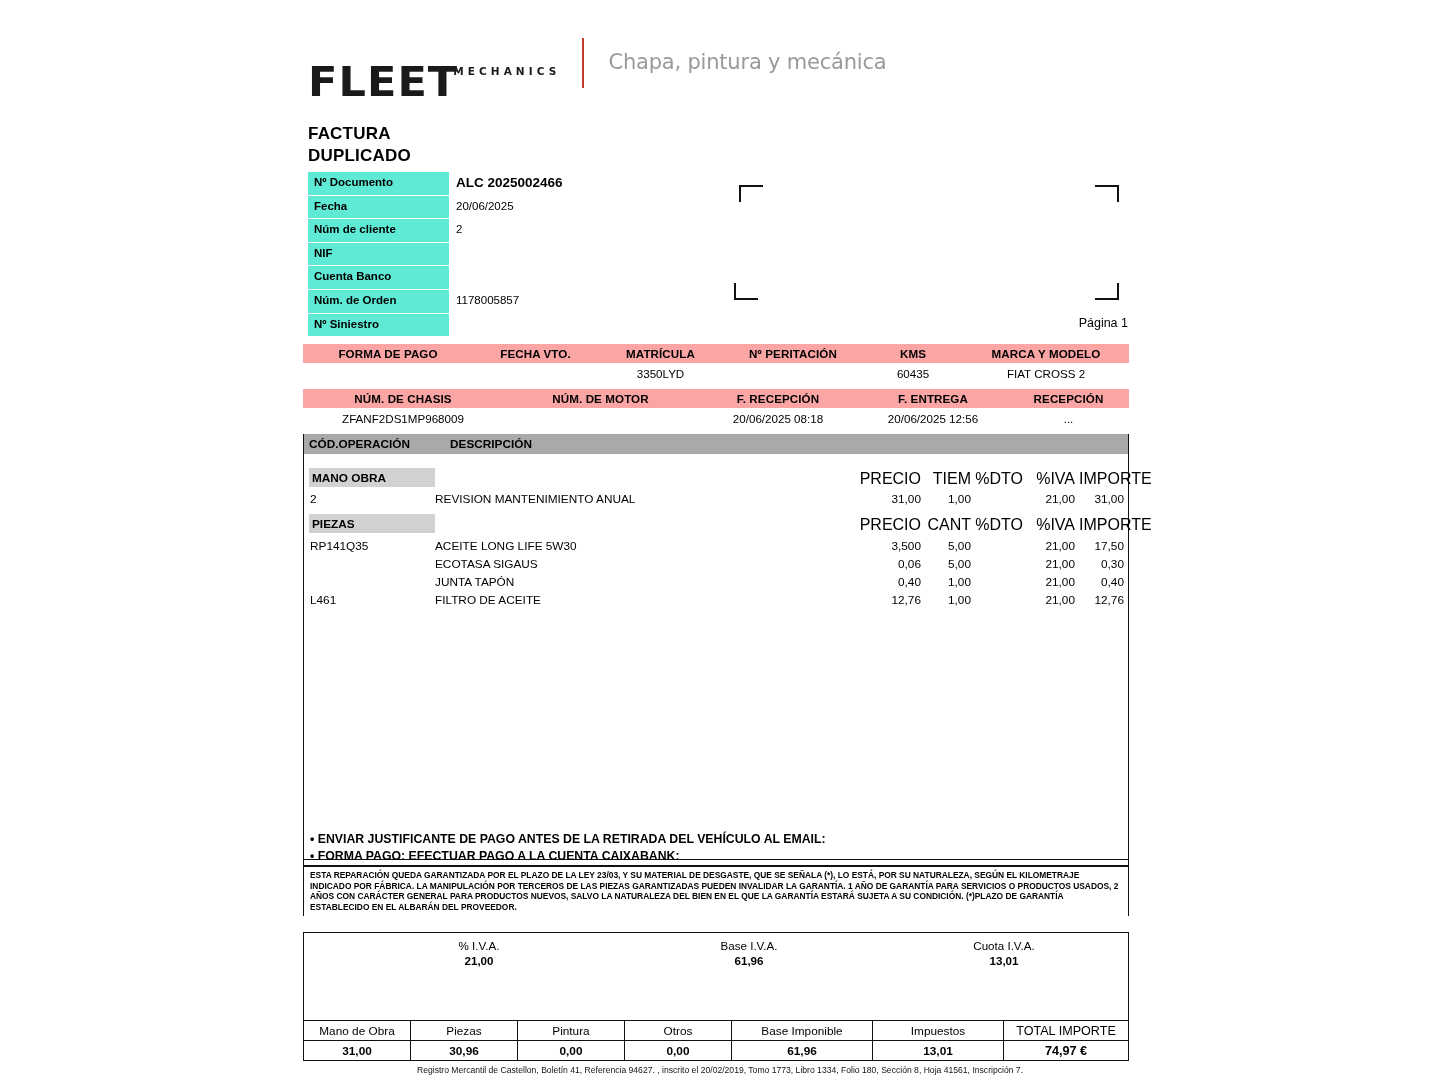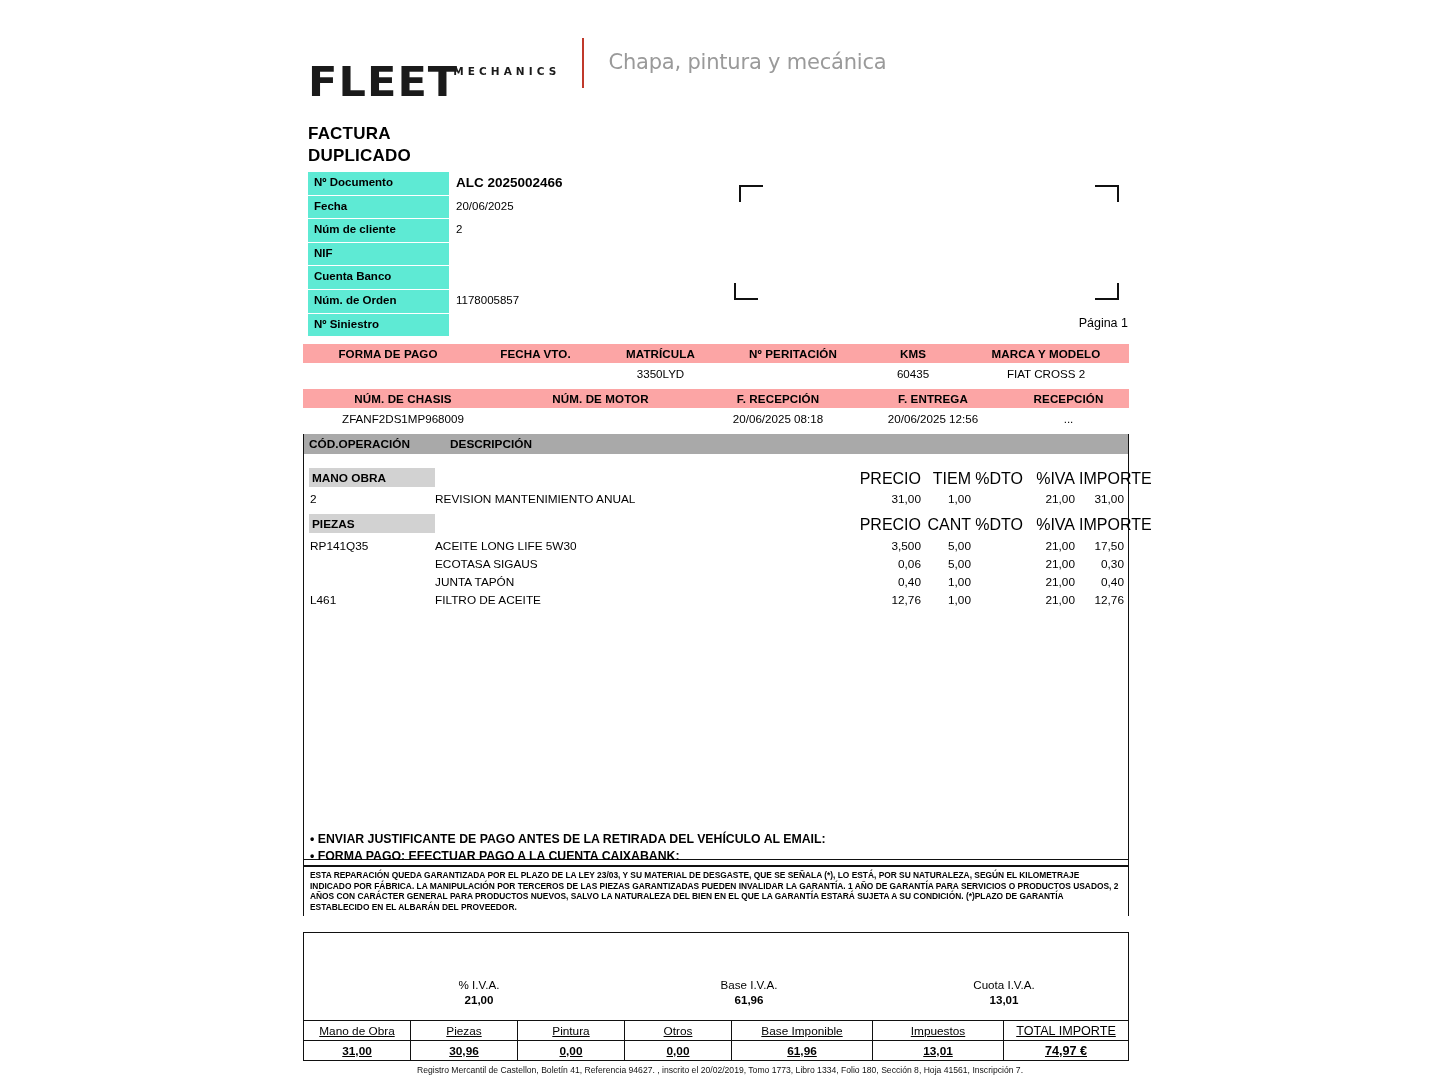--- a/index.html
+++ b/index.html
@@ -303,42 +303,41 @@
     box-sizing: border-box;
     border: 1.6px solid #111;
     border-bottom: none;
   }
   .iva-col {
     position: absolute;
     top: 6px;
     text-align: center;
     font-size: 11.6px;
   }
-  .iva-col .k { font-weight: normal; margin-top: 39px; }
+  .iva-col .k { font-weight: normal; }
   .iva-col .v { font-weight: bold; margin-top: 2px; }
   .iva-c1 { left: 60px;  width: 230px; }
   .iva-c2 { left: 330px; width: 230px; }
   .iva-c3 { left: 585px; width: 230px; }
 
   
   .totals {
     position: absolute;
     left: 303px;
     top: 1020px;
     width: 826px;
     border-collapse: collapse;
     table-layout: fixed;
   }
   .totals td {
     border: 1.4px solid #111;
     text-align: center;
     font-size: 11.8px;
     height: 19px;
     padding: 0;
-    text-decoration: underline;
   }
   .totals tr.h td { font-weight: normal; }
   .totals tr.v td { font-weight: bold; }
   .totals td.big { font-weight: bold; font-size: 12.6px; }
 
   .registry {
     position: absolute;
     left: 0;
     top: 1065px;
     width: 1440px;

